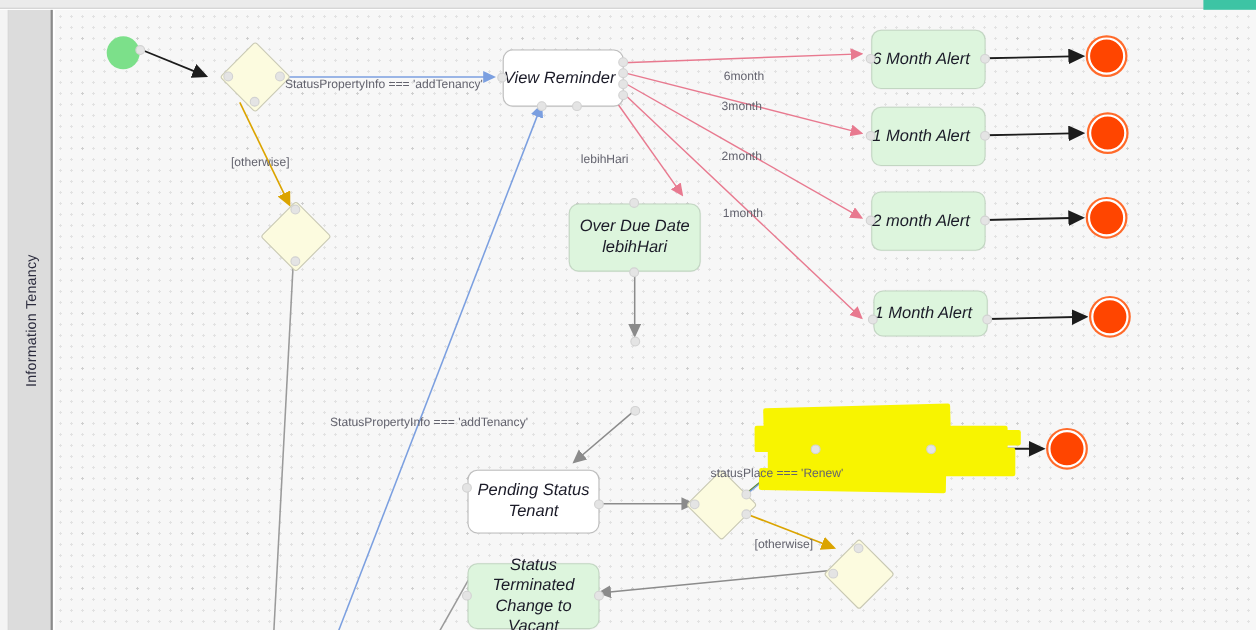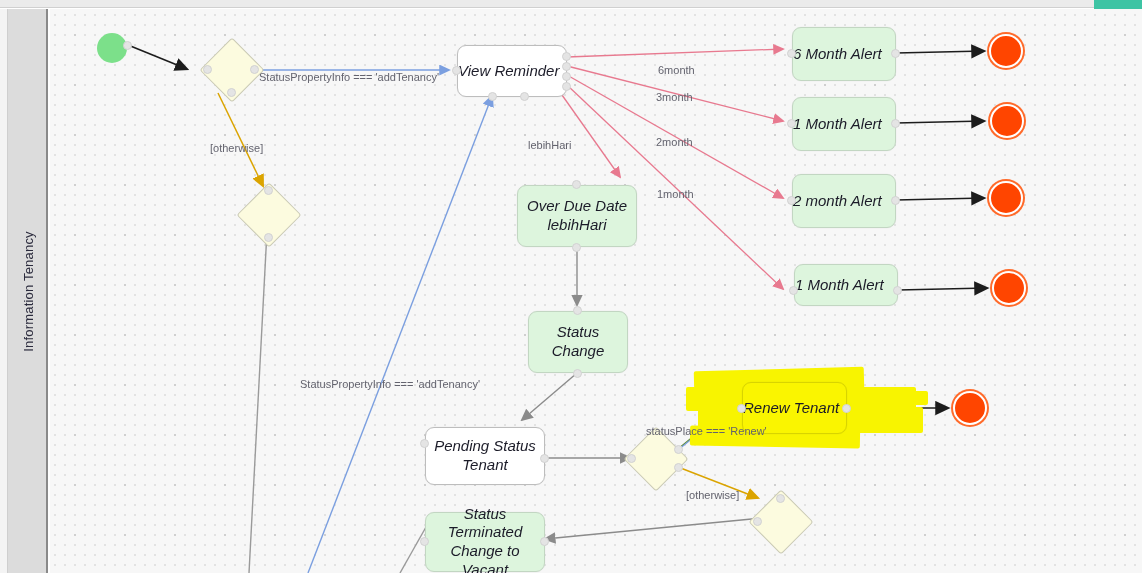--- a/index.html
+++ b/index.html
@@ -273,23 +273,20 @@
     <div class="port" style="left:512px; top:73px;"></div>
     <div class="port" style="left:438px; top:83px;"></div>
     <div class="port" style="left:470px; top:83px;"></div>
 
     <div class="node task green" style="left:467px; top:176px; width:120px; height:62px;">
       <span>Over Due Date lebihHari</span>
     </div>
     <div class="port" style="left:522px; top:171px;"></div>
     <div class="port" style="left:522px; top:234px;"></div>
 
-    <div class="node task green" style="left:478px; top:302px; width:100px; height:62px;">
-      <span>Status Change</span>
-    </div>
     <div class="port" style="left:523px; top:297px;"></div>
     <div class="port" style="left:523px; top:360px;"></div>
 
     <div class="node task" style="left:375px; top:418px; width:120px; height:58px;">
       <span>Pending Status Tenant</span>
     </div>
     <div class="port" style="left:370px; top:430px;"></div>
     <div class="port" style="left:490px; top:445px;"></div>
 
     <div class="node task green" style="left:375px; top:503px; width:120px; height:60px;">
@@ -300,23 +297,20 @@
 
     <div class="gateway" style="left:583px; top:427px;"></div>
     <div class="port" style="left:577px; top:445px;"></div>
     <div class="port" style="left:624px; top:436px;"></div>
     <div class="port" style="left:624px; top:454px;"></div>
 
     <div class="gateway" style="left:708px; top:490px;"></div>
     <div class="port" style="left:726px; top:485px;"></div>
     <div class="port" style="left:703px; top:508px;"></div>
 
-    <div class="node task highlighted" style="left:692px; top:373px; width:105px; height:52px;">
-      <span>Renew Tenant</span>
-    </div>
     <div class="port" style="left:687px; top:395px;"></div>
     <div class="port" style="left:792px; top:395px;"></div>
 
     <div class="node task green" style="left:742px; top:18px; width:104px; height:54px;">
       <span>6 Month Alert</span>
     </div>
     <div class="port" style="left:737px; top:40px;"></div>
     <div class="port" style="left:841px; top:40px;"></div>
 
     <div class="node task green" style="left:742px; top:88px; width:104px; height:54px;">

